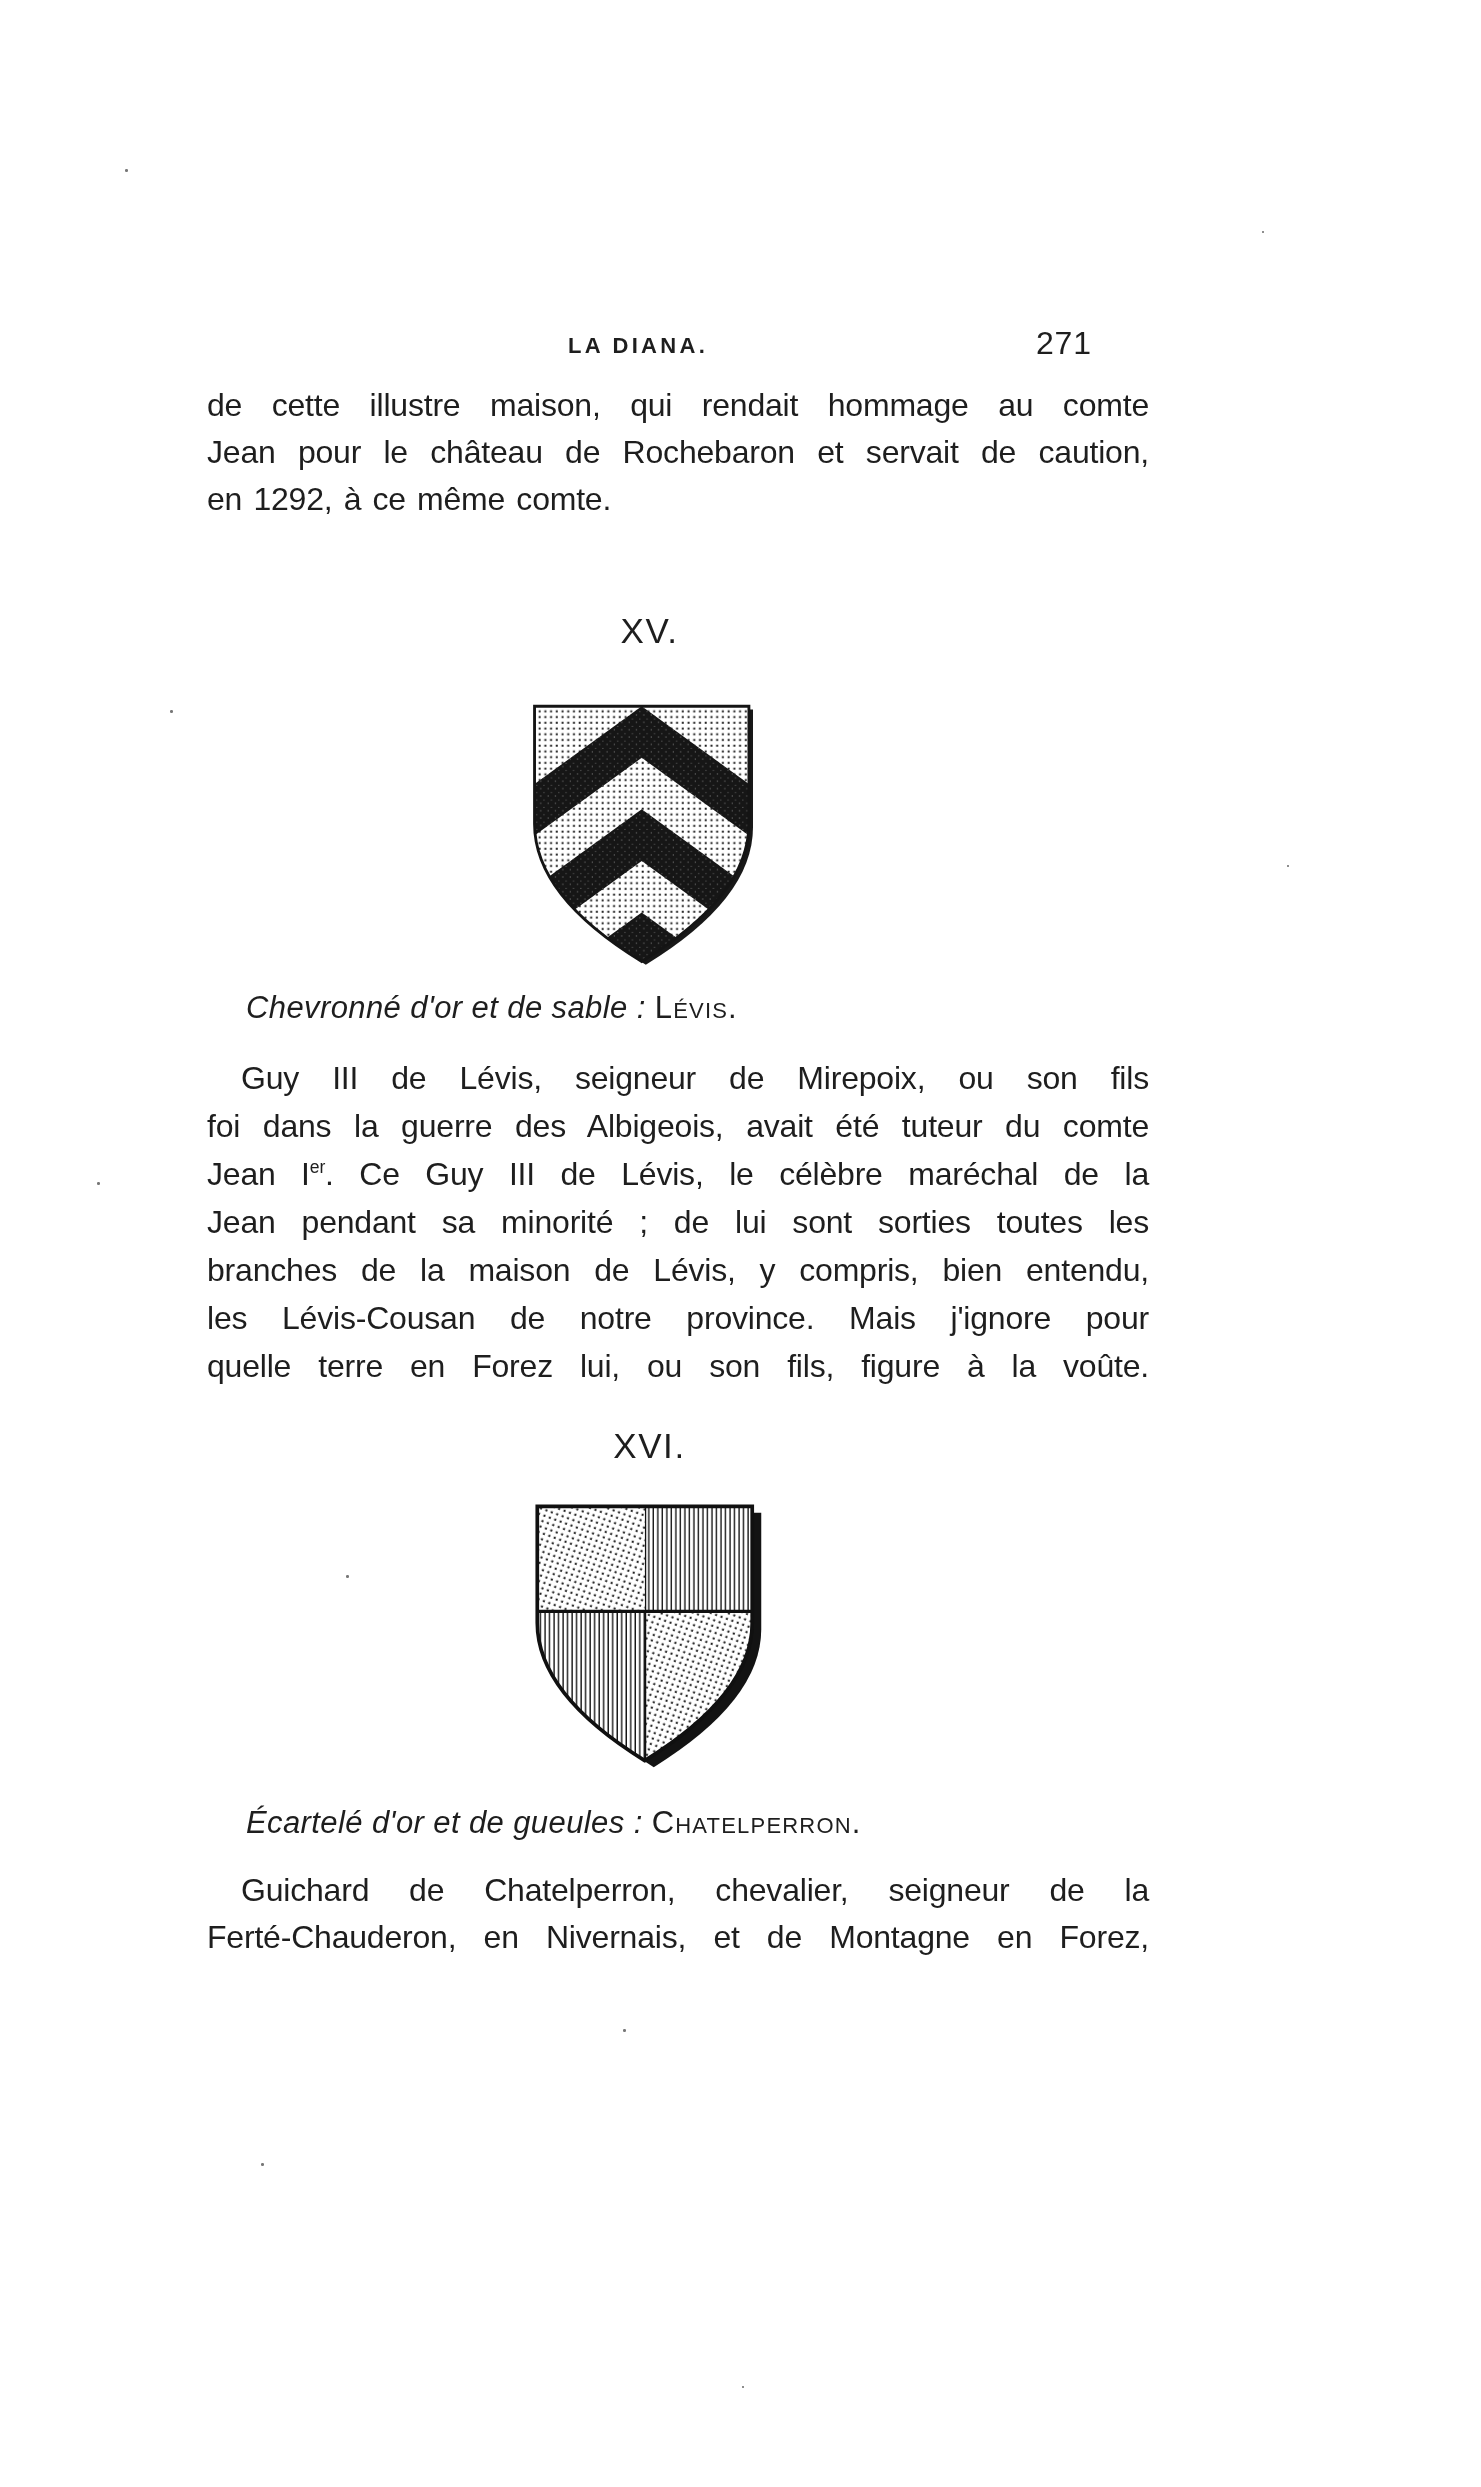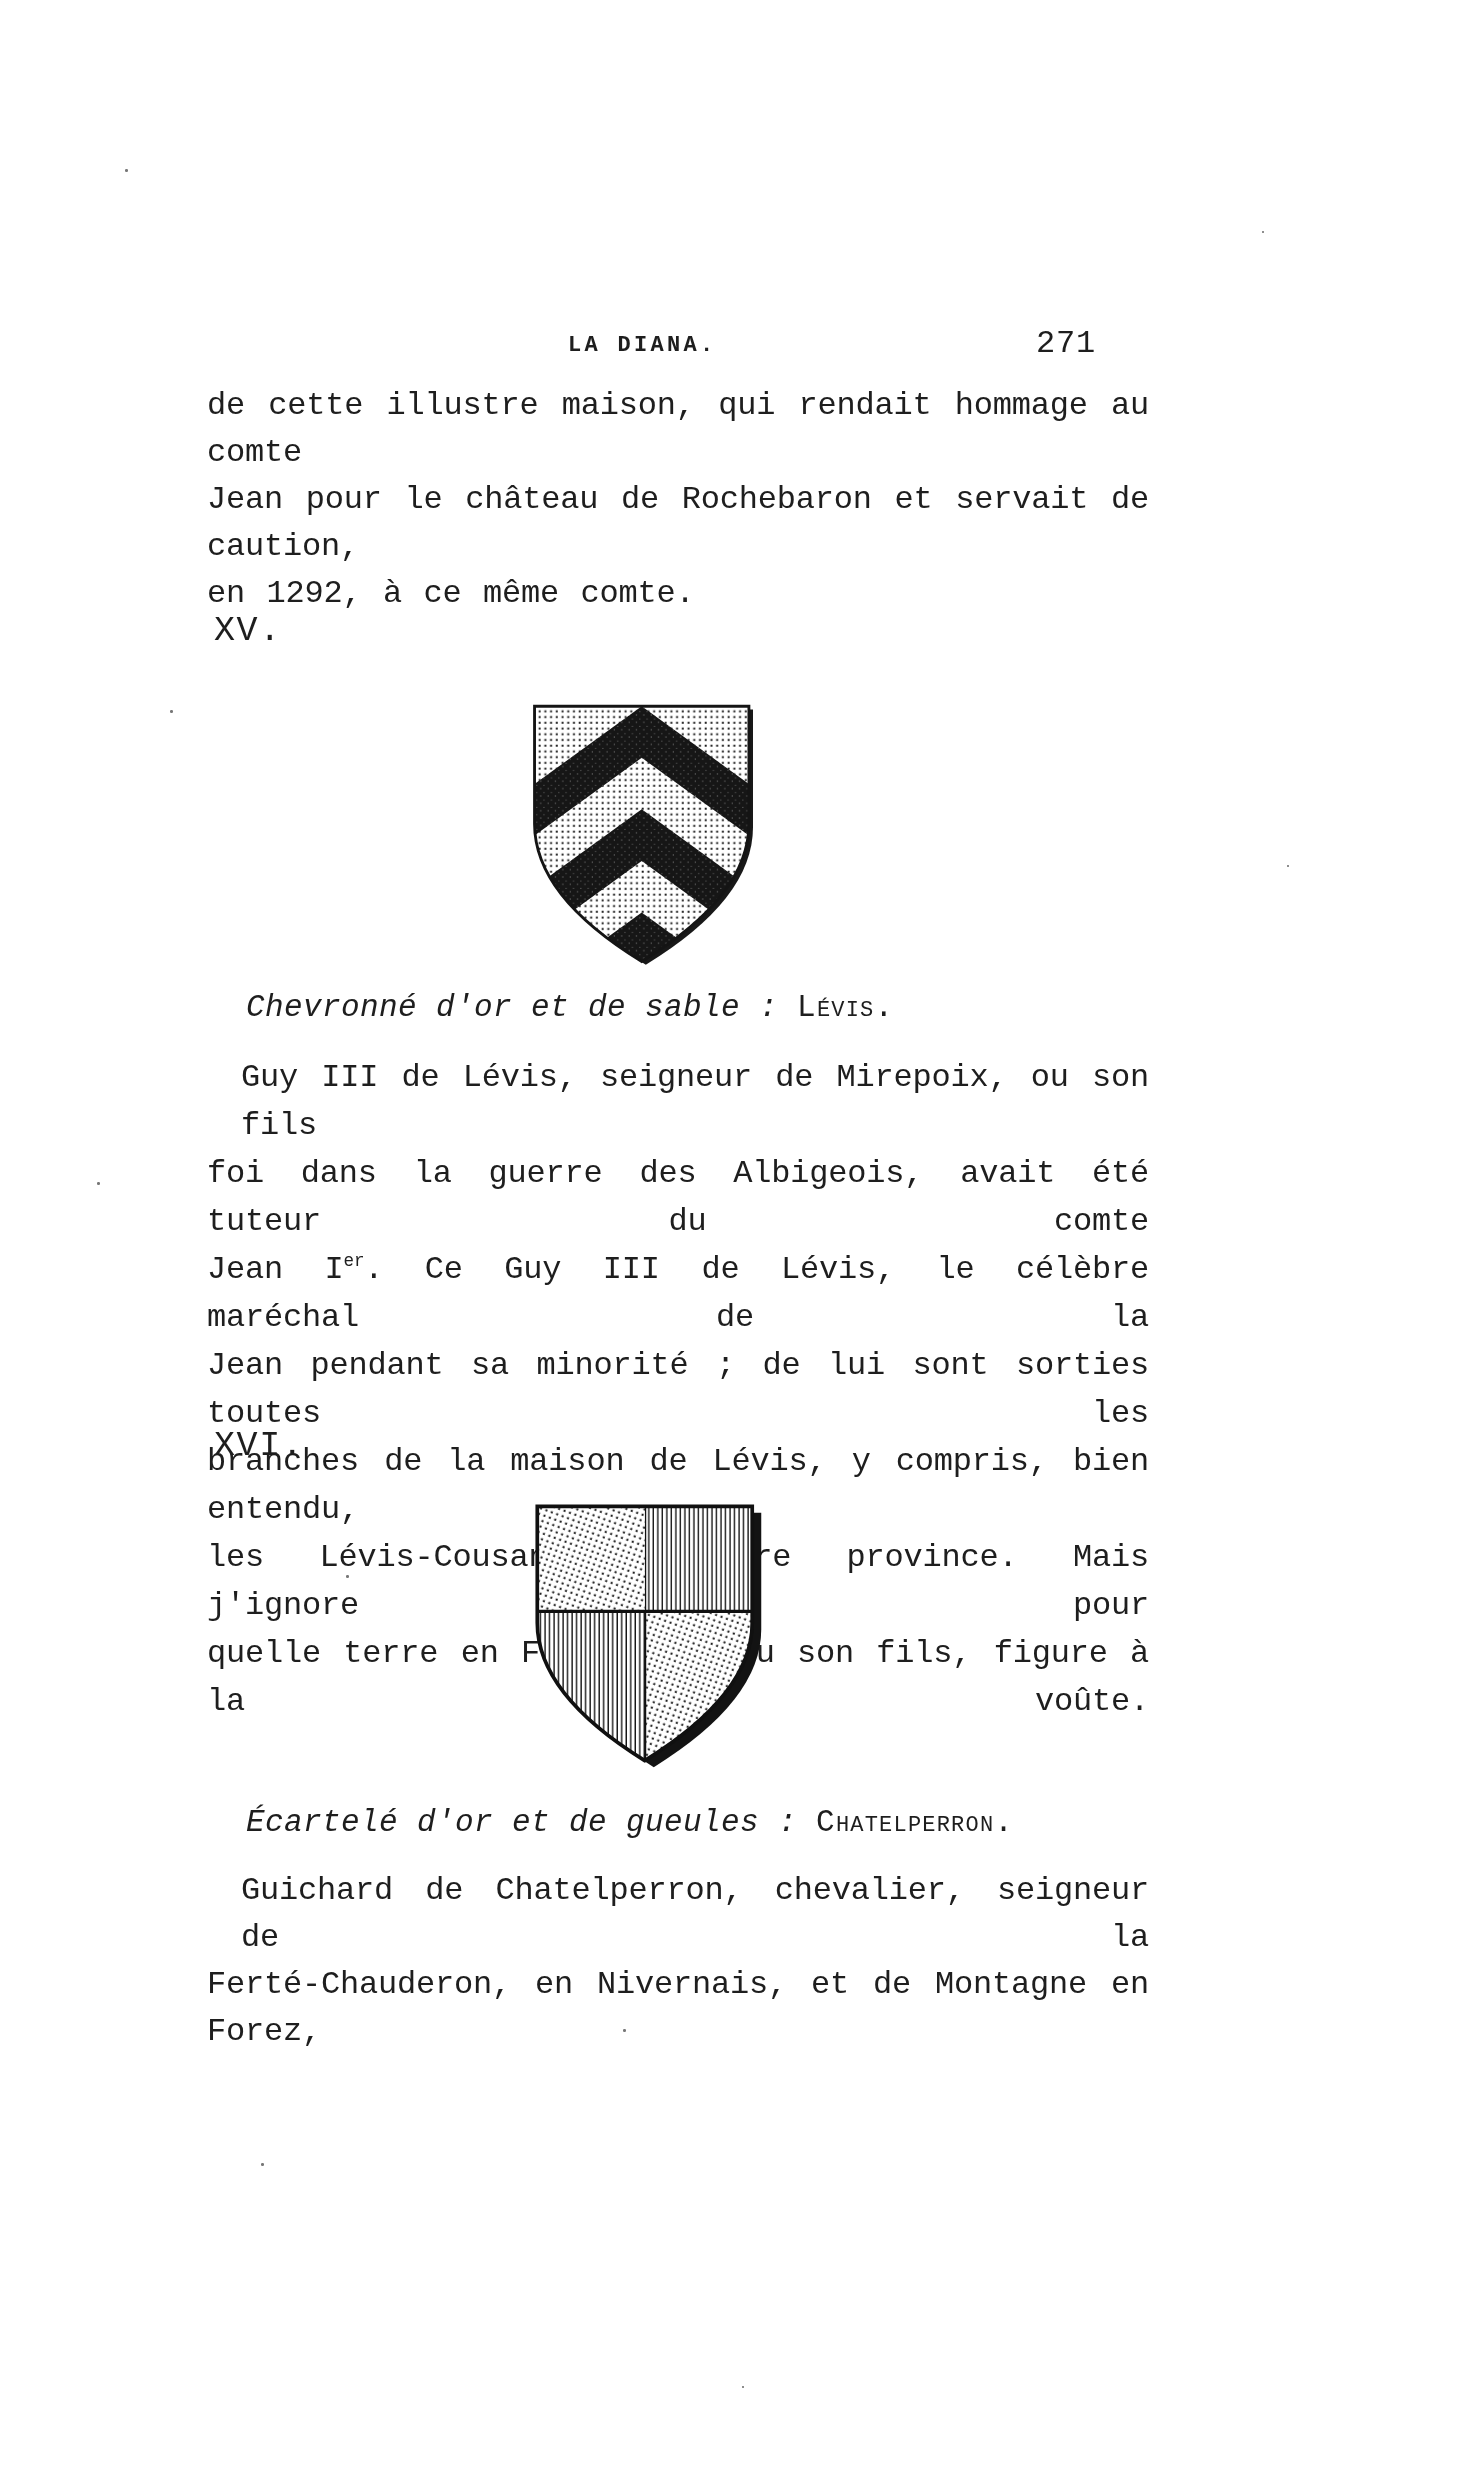--- a/index.html
+++ b/index.html
@@ -1,42 +1,42 @@
 <!DOCTYPE html>
 <html style="--ink: #1e1e1e; --paper: #ffffff;font-size:13px"><head>
 <meta charset="utf-8">
 <style>
   :root { --ink:#1e1e1e; --paper:#ffffff; }
   * { margin:0; padding:0; box-sizing:border-box; }
   html,body { background:#ffffff; }
   .page {
     position:relative; width:1328px; height:2487px;
     background:var(--paper); color:var(--ink);
-    font-family:Liberation Mono, monospace;
+    font-family:Liberation Sans, sans-serif;
     overflow:hidden;
   }
   .running-title {
     position:absolute; left:568px; top:333px;
     font-size:22px; font-weight:700; letter-spacing:3.3px;
     color:var(--ink); white-space:nowrap;
   }
   .page-number {
     position:absolute; left:1036px; top:325px;
     font-size:32px; font-weight:400; letter-spacing:0.8px;
   }
   .para { position:absolute; left:207px; width:942px; font-size:32px; line-height:47px; }
   .para .ln { width:100%; letter-spacing:-0.2px; word-spacing:2.5px; }
   .para .j { text-align:justify; text-align-last:justify; }
   .para .indent { padding-left:34px; }
   .p1 { top:382px; }
   .p2 { top:1054px; line-height:48px; }
   .p3 { top:1867px; }
   sup.ord { font-size:0.55em; vertical-align:super; line-height:0; }
   .heading {
-    position:absolute; left:214px; width:885px; 
+    position:absolute; left:207px; width:885px; text-align:center;
     font-size:35px; letter-spacing:1.6px;
   }
   .h15 { top:611px; }
   .h16 { top:1426px; }
   .caption { position:absolute; left:246px; font-size:31px; white-space:nowrap; }
   .caption .blazon { font-style:italic; letter-spacing:0.4px; }
   .caption .scname { font-style:normal; font-variant:small-caps; letter-spacing:1.2px; }
   .c15 { top:990px; }
   .c16 { top:1805px; }
   .shield { position:absolute; }

